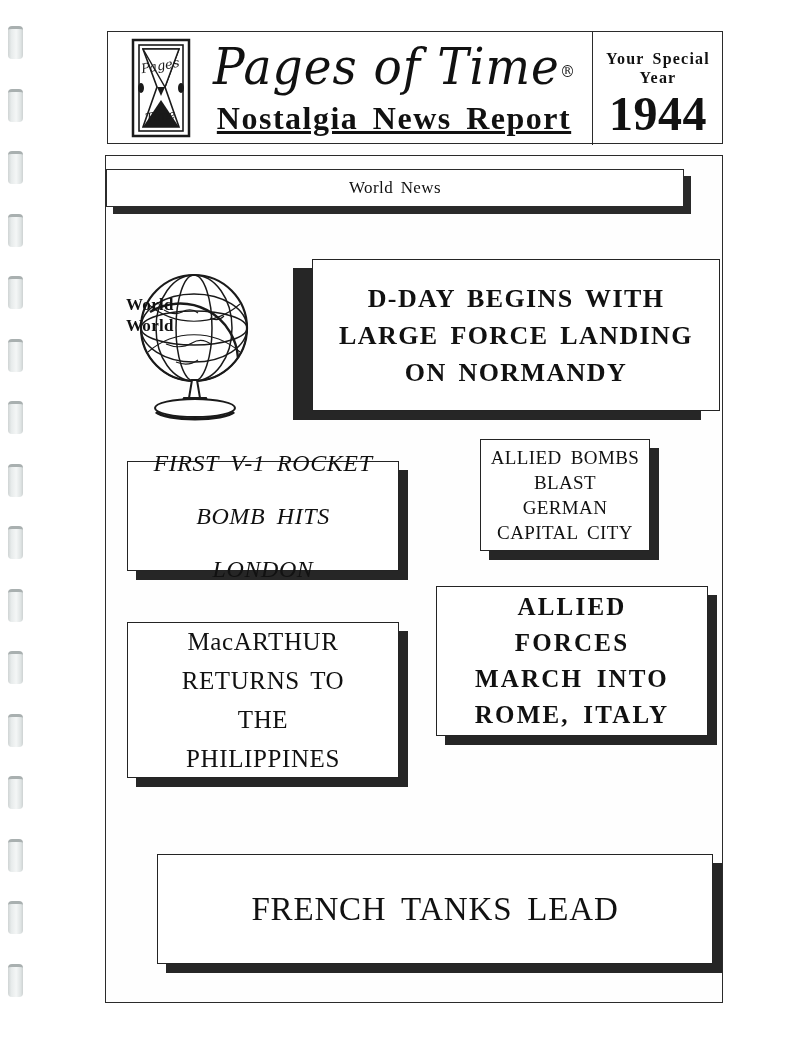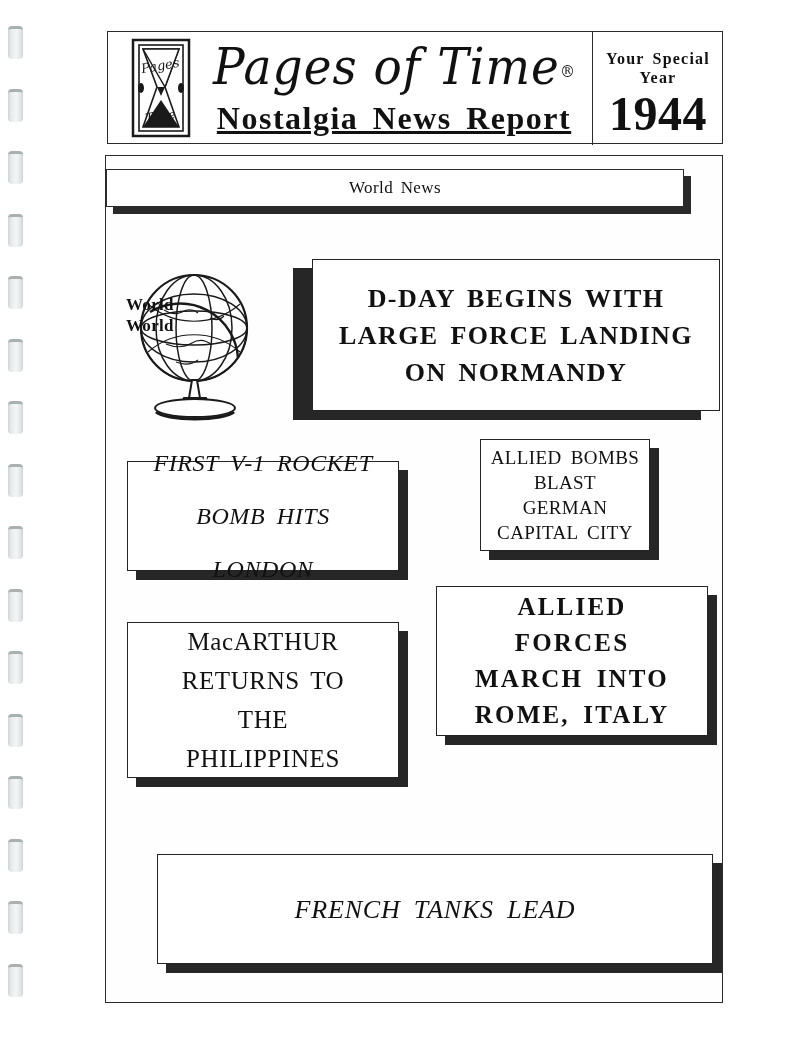--- a/index.html
+++ b/index.html
@@ -233,22 +233,22 @@
   #box-mac .ln {
     font-size: 25px; line-height: 39px;
     letter-spacing: 0.6px; word-spacing: 4px;
   }
 
   
   #box-paris { left: 51px; top: 698px; width: 556px; height: 110px; }
   #box-paris .shadow { left: 9px; top: 9px; width: 556px; height: 110px; }
   #box-paris .face { width: 556px; height: 110px; }
   #box-paris .ln {
-    font-size: 26px; line-height: 47px;
-    letter-spacing: 0.8px; word-spacing: 6px; font-style: italic;
+    font-size: 33px; line-height: 47px;
+    letter-spacing: 0.8px; word-spacing: 6px;
   }
 </style>
 </head>
 <body>
 
 <div id="binding">
     <div class="bind-hole" style="top: 26px;"></div>
     <div class="bind-hole" style="top: 88.5px;"></div>
     <div class="bind-hole" style="top: 151px;"></div>
     <div class="bind-hole" style="top: 213.5px;"></div>

